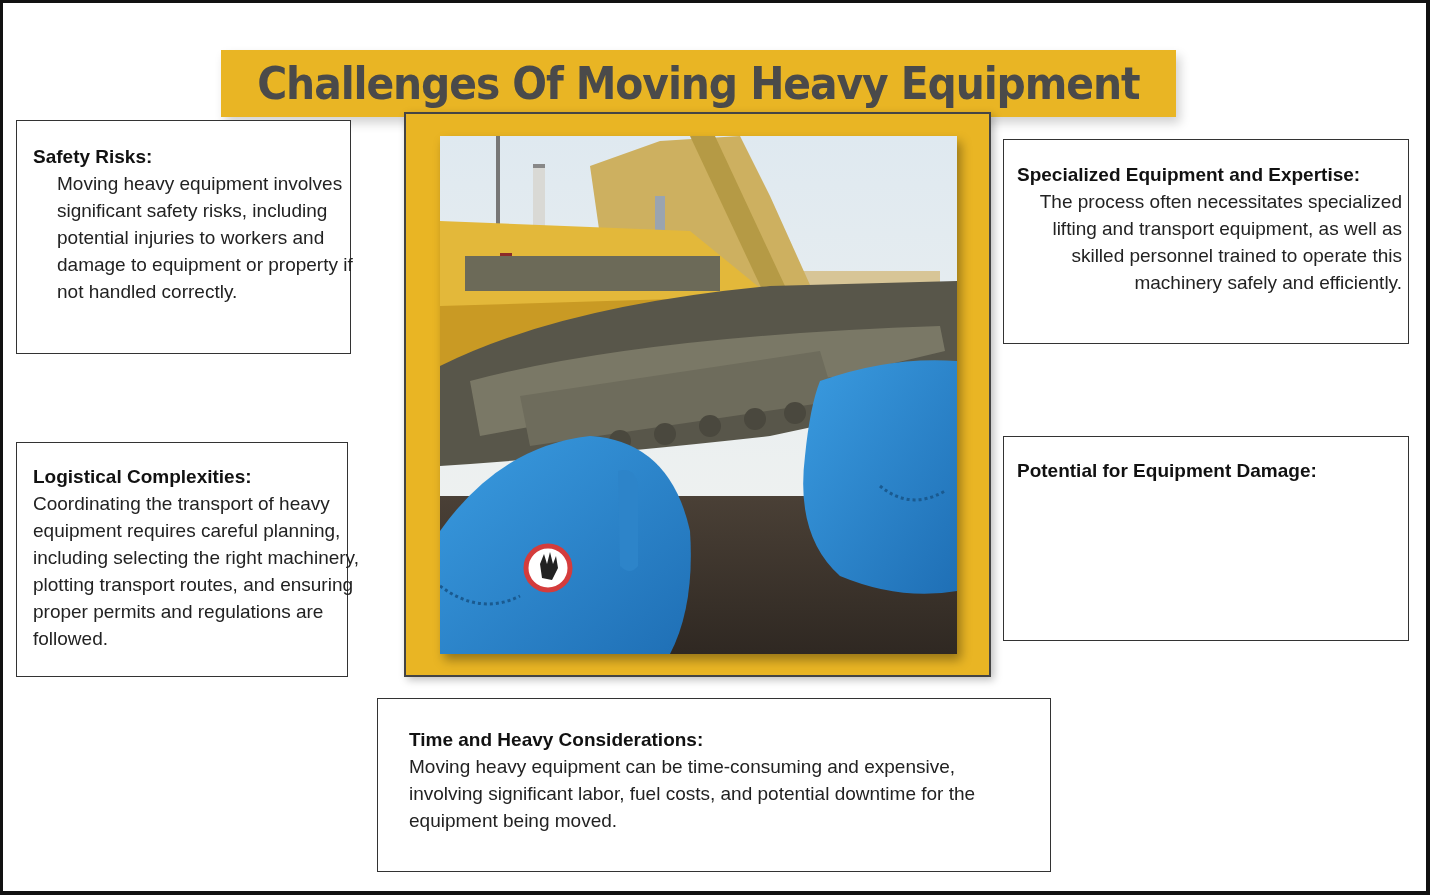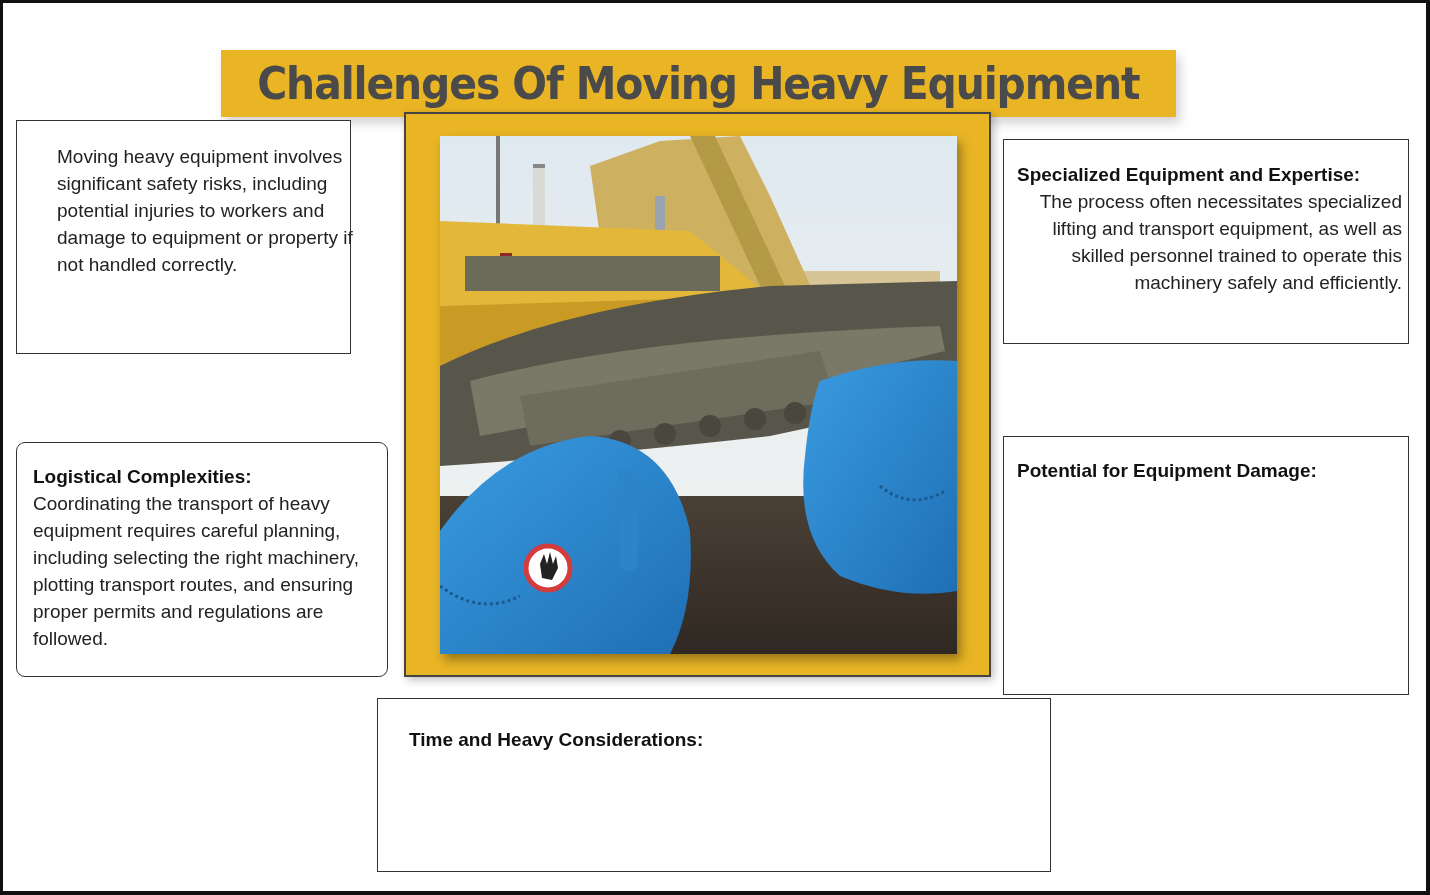--- a/index.html
+++ b/index.html
@@ -43,24 +43,25 @@
 </head>
 <body>
 
 <div class="frame"></div>
 
 <div class="title-banner">
   <span class="title-text">Challenges Of Moving Heavy Equipment</span>
 </div>
 
 <div class="card" style="left:16px; top:120px; width:335px; height:234px; padding:22px 10px 0 16px;">
+  <div class="card-title">Safety Risks:</div>
   <div class="card-body" style="width:310px;margin-left:24px;">Moving heavy equipment involves significant safety risks, including potential injuries to workers and damage to equipment or property if not handled correctly.</div>
 </div>
 
-<div class="card" style="left:16px; top:442px; width:372px; height:235px; padding:20px 6px 0 16px;border-radius:9px;">
+<div class="card" style="left:16px; top:442px; width:332px; height:235px; padding:20px 6px 0 16px;">
   <div class="card-title">Logistical Complexities:</div>
   <div class="card-body" style="width:350px;">Coordinating the transport of heavy equipment requires careful planning, including selecting the right machinery, plotting transport routes, and ensuring proper permits and regulations are followed.</div>
 </div>
 
 <div class="photo-frame">
   <div class="photo">
     <svg width="517" height="518" viewBox="0 0 517 518" xmlns="http://www.w3.org/2000/svg">
       <defs>
         <linearGradient id="sky" x1="0" y1="0" x2="0" y2="1">
           <stop offset="0" stop-color="#dfe9f0"></stop>
@@ -108,19 +109,20 @@
       <path d="M440 350 Q470 375 505 355" stroke="#1a5a90" stroke-width="3" fill="none" stroke-dasharray="3 3"></path>
     </svg>
   </div>
 </div>
 
 <div class="card" style="left:1003px; top:139px; width:406px; height:205px; padding:21px 6px 0 13px;">
   <div class="card-title">Specialized Equipment and Expertise:</div>
   <div class="card-body" style="width:385px;text-align:right;">The process often necessitates specialized lifting and transport equipment, as well as skilled personnel trained to operate this machinery safely and efficiently.</div>
 </div>
 
-<div class="card" style="left:1003px; top:436px; width:406px; height:259px; padding:20px 6px 0 13px;">
+<div class="card" style="left:1003px; top:436px; width:406px; height:205px; padding:20px 6px 0 13px;">
   <div class="card-title">Potential for Equipment Damage:</div>
 </div>
 
 <div class="card" style="left:377px; top:698px; width:674px; height:174px; padding:27px 10px 0 31px;">
   <div class="card-title">Time and Heavy Considerations:</div>
+  <div class="card-body" style="width:625px;">Moving heavy equipment can be time-consuming and expensive, involving significant labor, fuel costs, and potential downtime for the equipment being moved.</div>
 </div>
 
 </body></html>

